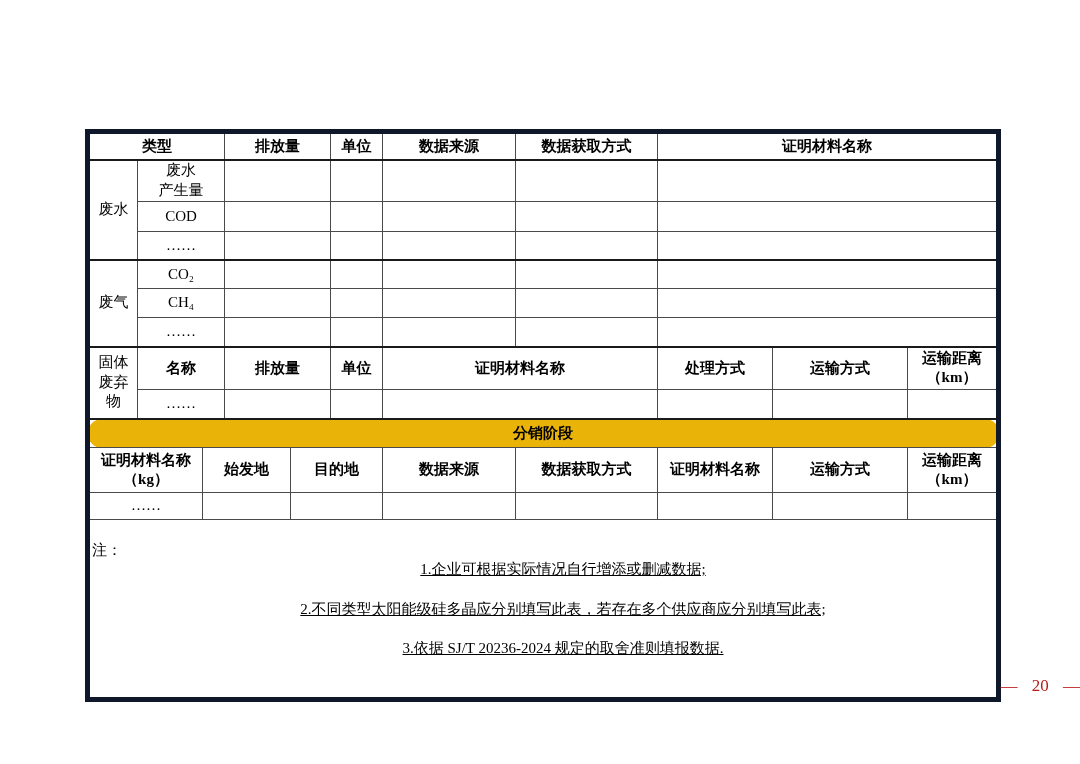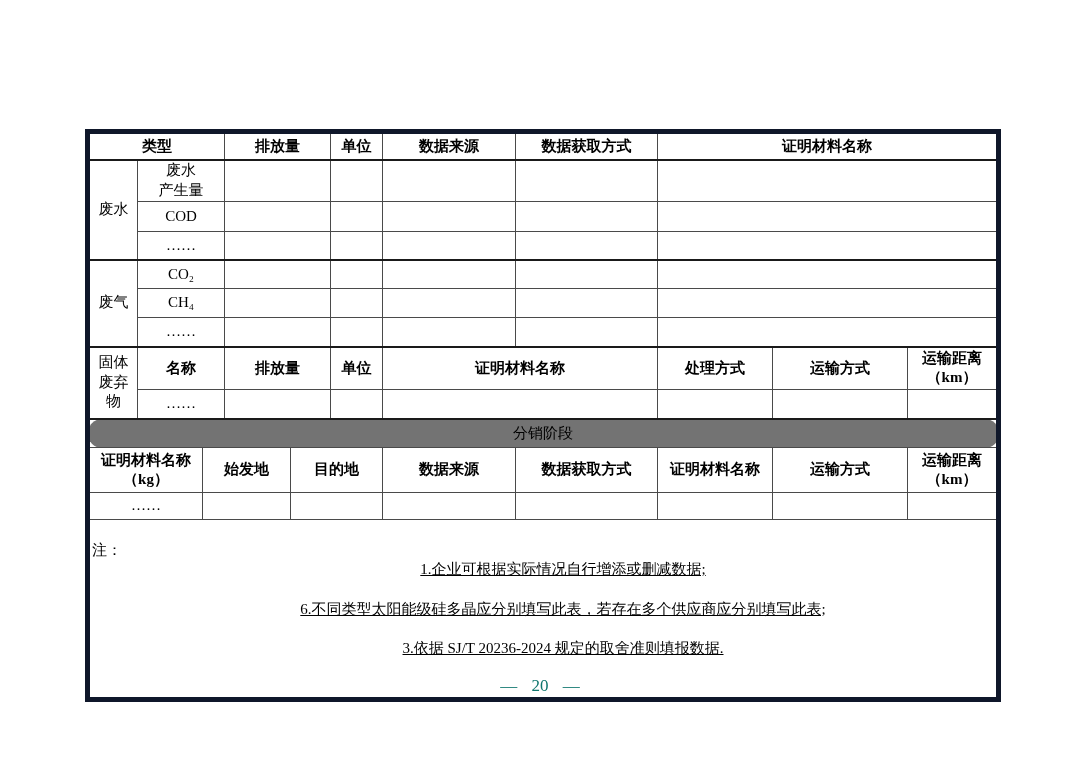--- a/index.html
+++ b/index.html
@@ -24,40 +24,40 @@
     vertical-align:middle;
     font-size:15px;
     line-height:1.3;
     padding:0 2px;
     white-space:pre-line;
     overflow:hidden;
   }
   table.form tr.sec td{border-top:2px solid #1a1a1a;margin-left:40px;}
   .b{font-weight:bold;}
   td.stage{
-    background:#737373;
-    font-weight:normal;
+    background:#eab308;
+    font-weight:bold;
     border-radius:14px;
   }
   td.notes-cell{
     text-align:left;
     vertical-align:top;
     padding:3px 6px;
   }
   .notes{display:flex;align-items:flex-start;}
   .notes-label{flex:0 0 auto;margin-right:10px;line-height:20px;}
   .note-lines{flex:1 1 auto;}
   .note-lines div{line-height:20px;text-decoration:underline;}
   .page-number{
     position:absolute;
     top:676px;left:0;
     width:100%;
-    text-align:center;
+    text-align:right;
     font-size:17px;
-    color:#0f766e;
+    color:#b91c1c;
     word-spacing:10px;
   }
 </style>
 </head>
 <body>
 
 <div class="page">
 
   <table class="form">
     <colgroup>
@@ -186,21 +186,21 @@
         <td></td>
         <td></td>
       </tr>
 
       <tr style="height:61px">
         <td colspan="11" class="notes-cell">
           <div class="notes">
             <span class="notes-label">注：</span>
             <div class="note-lines">
               <div>1.企业可根据实际情况自行增添或删减数据;</div>
-              <div>6.不同类型太阳能级硅多晶应分别填写此表，若存在多个供应商应分别填写此表;</div>
+              <div>2.不同类型太阳能级硅多晶应分别填写此表，若存在多个供应商应分别填写此表;</div>
               <div>3.依据 SJ/T 20236-2024 规定的取舍准则填报数据.</div>
             </div>
           </div>
         </td>
       </tr>
     </tbody>
   </table>
 
   <div class="page-number">— 20 —</div>
 

